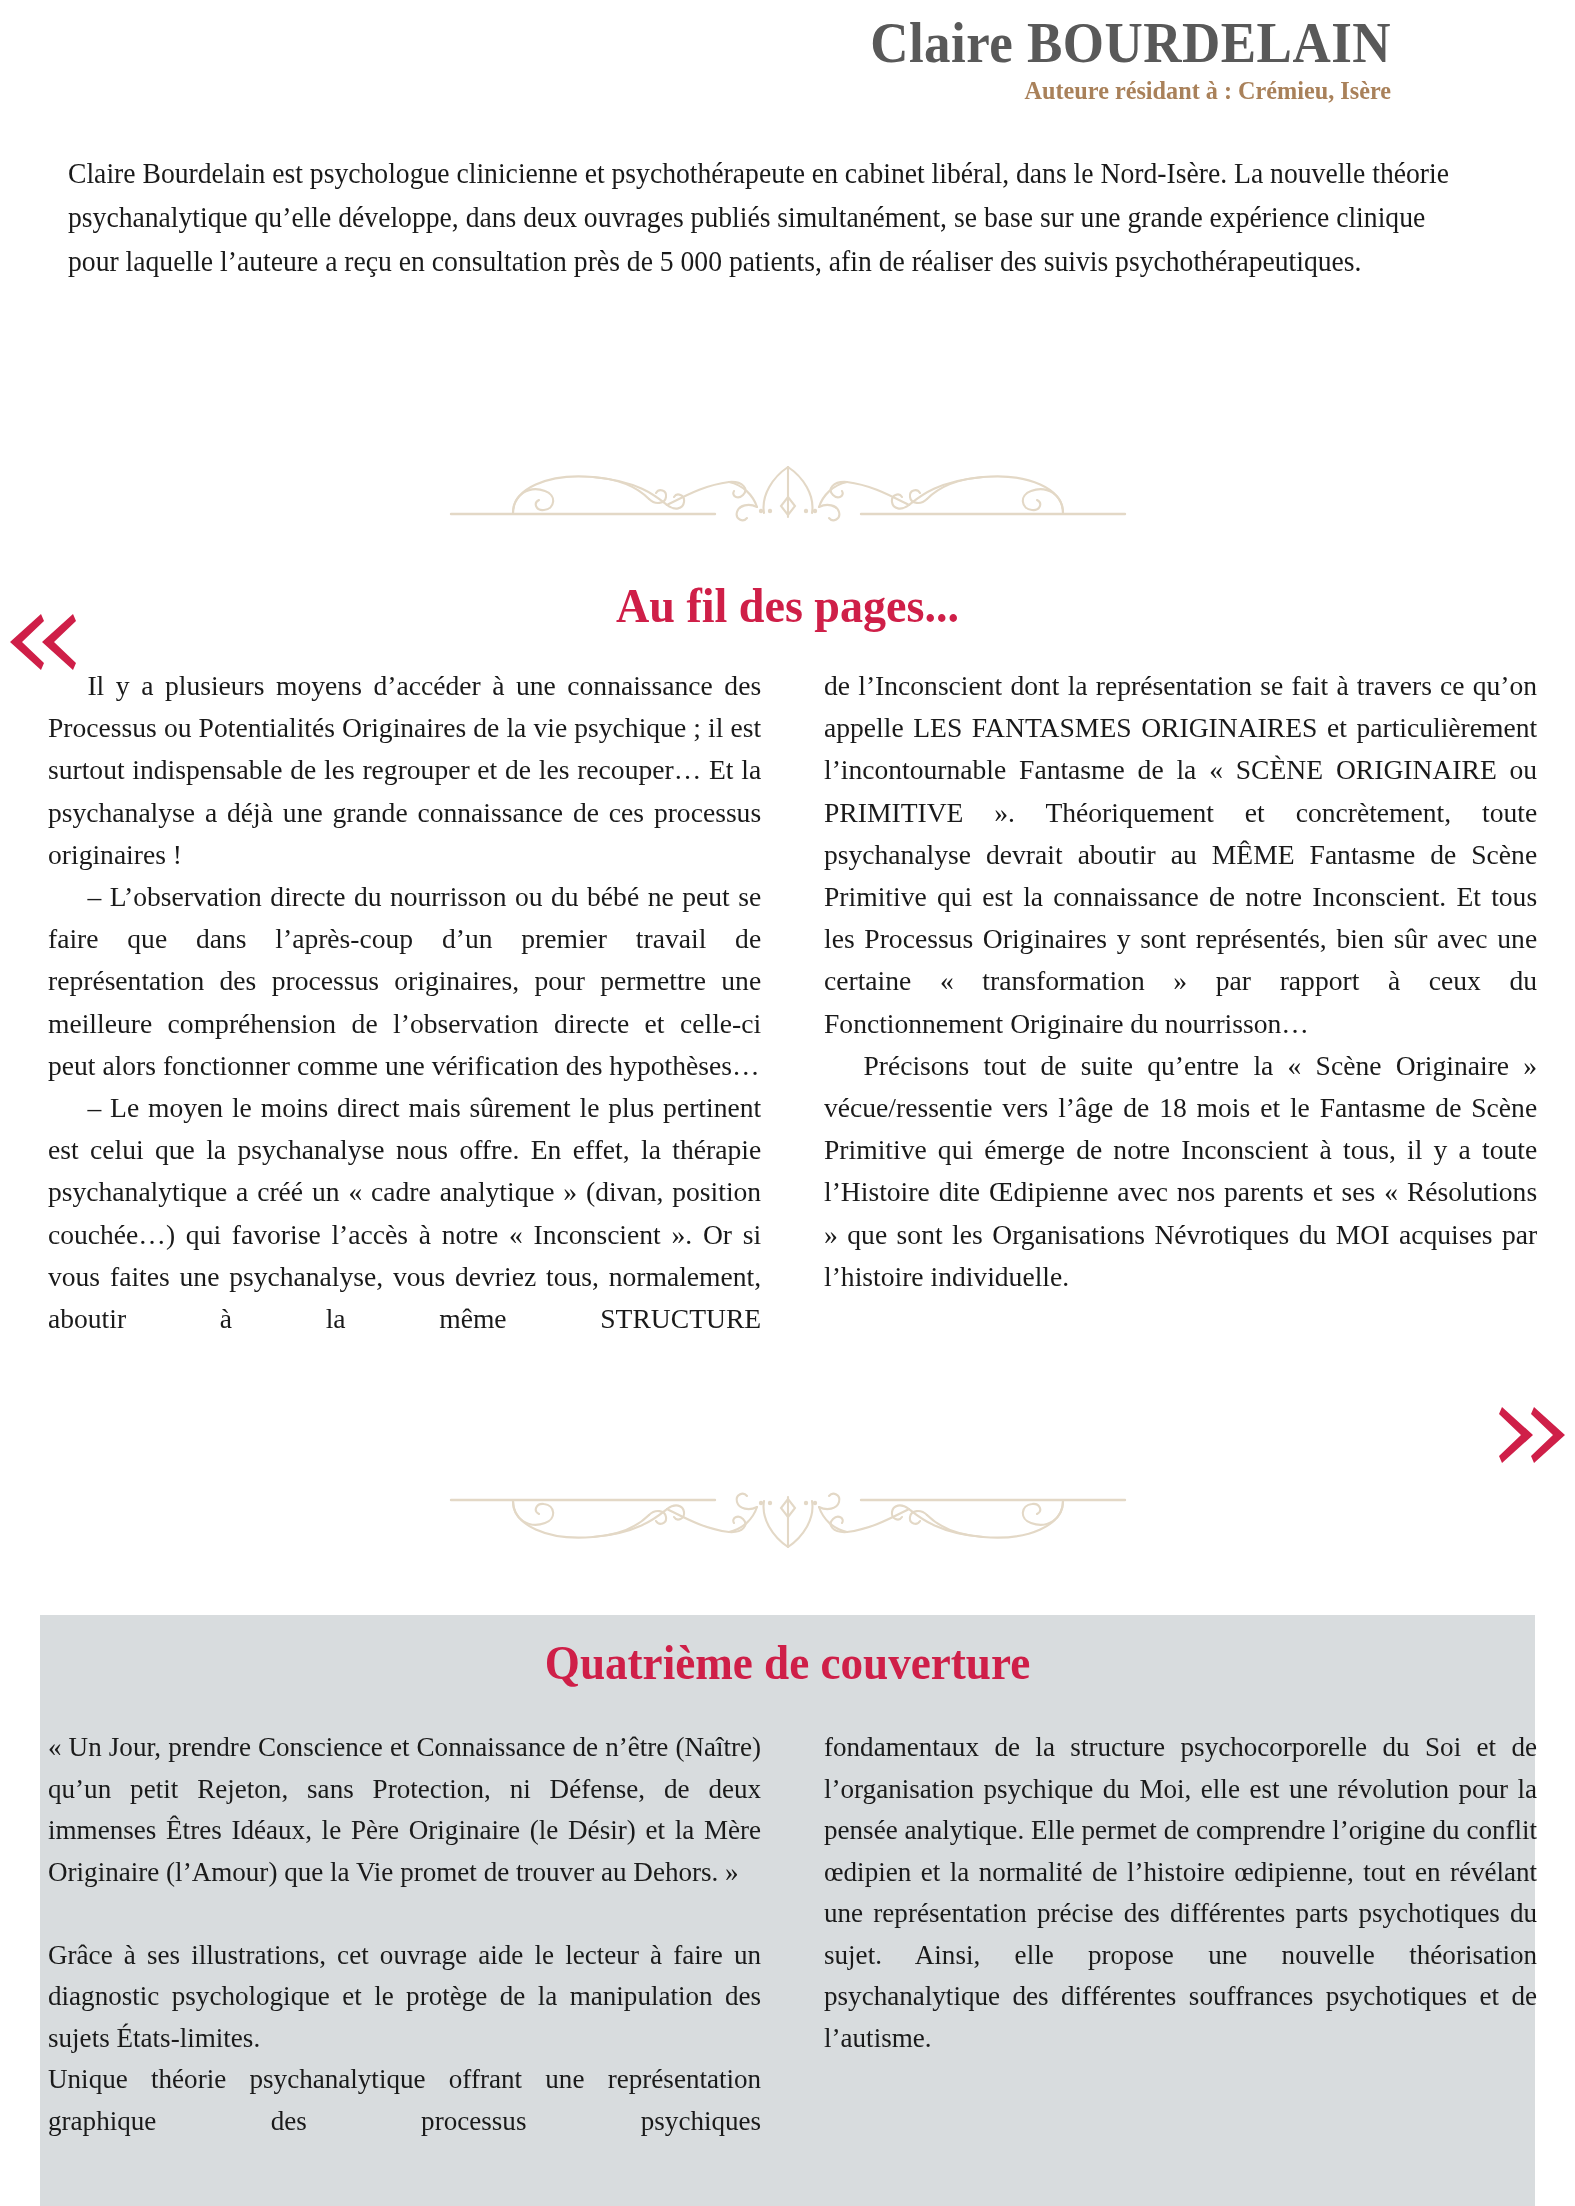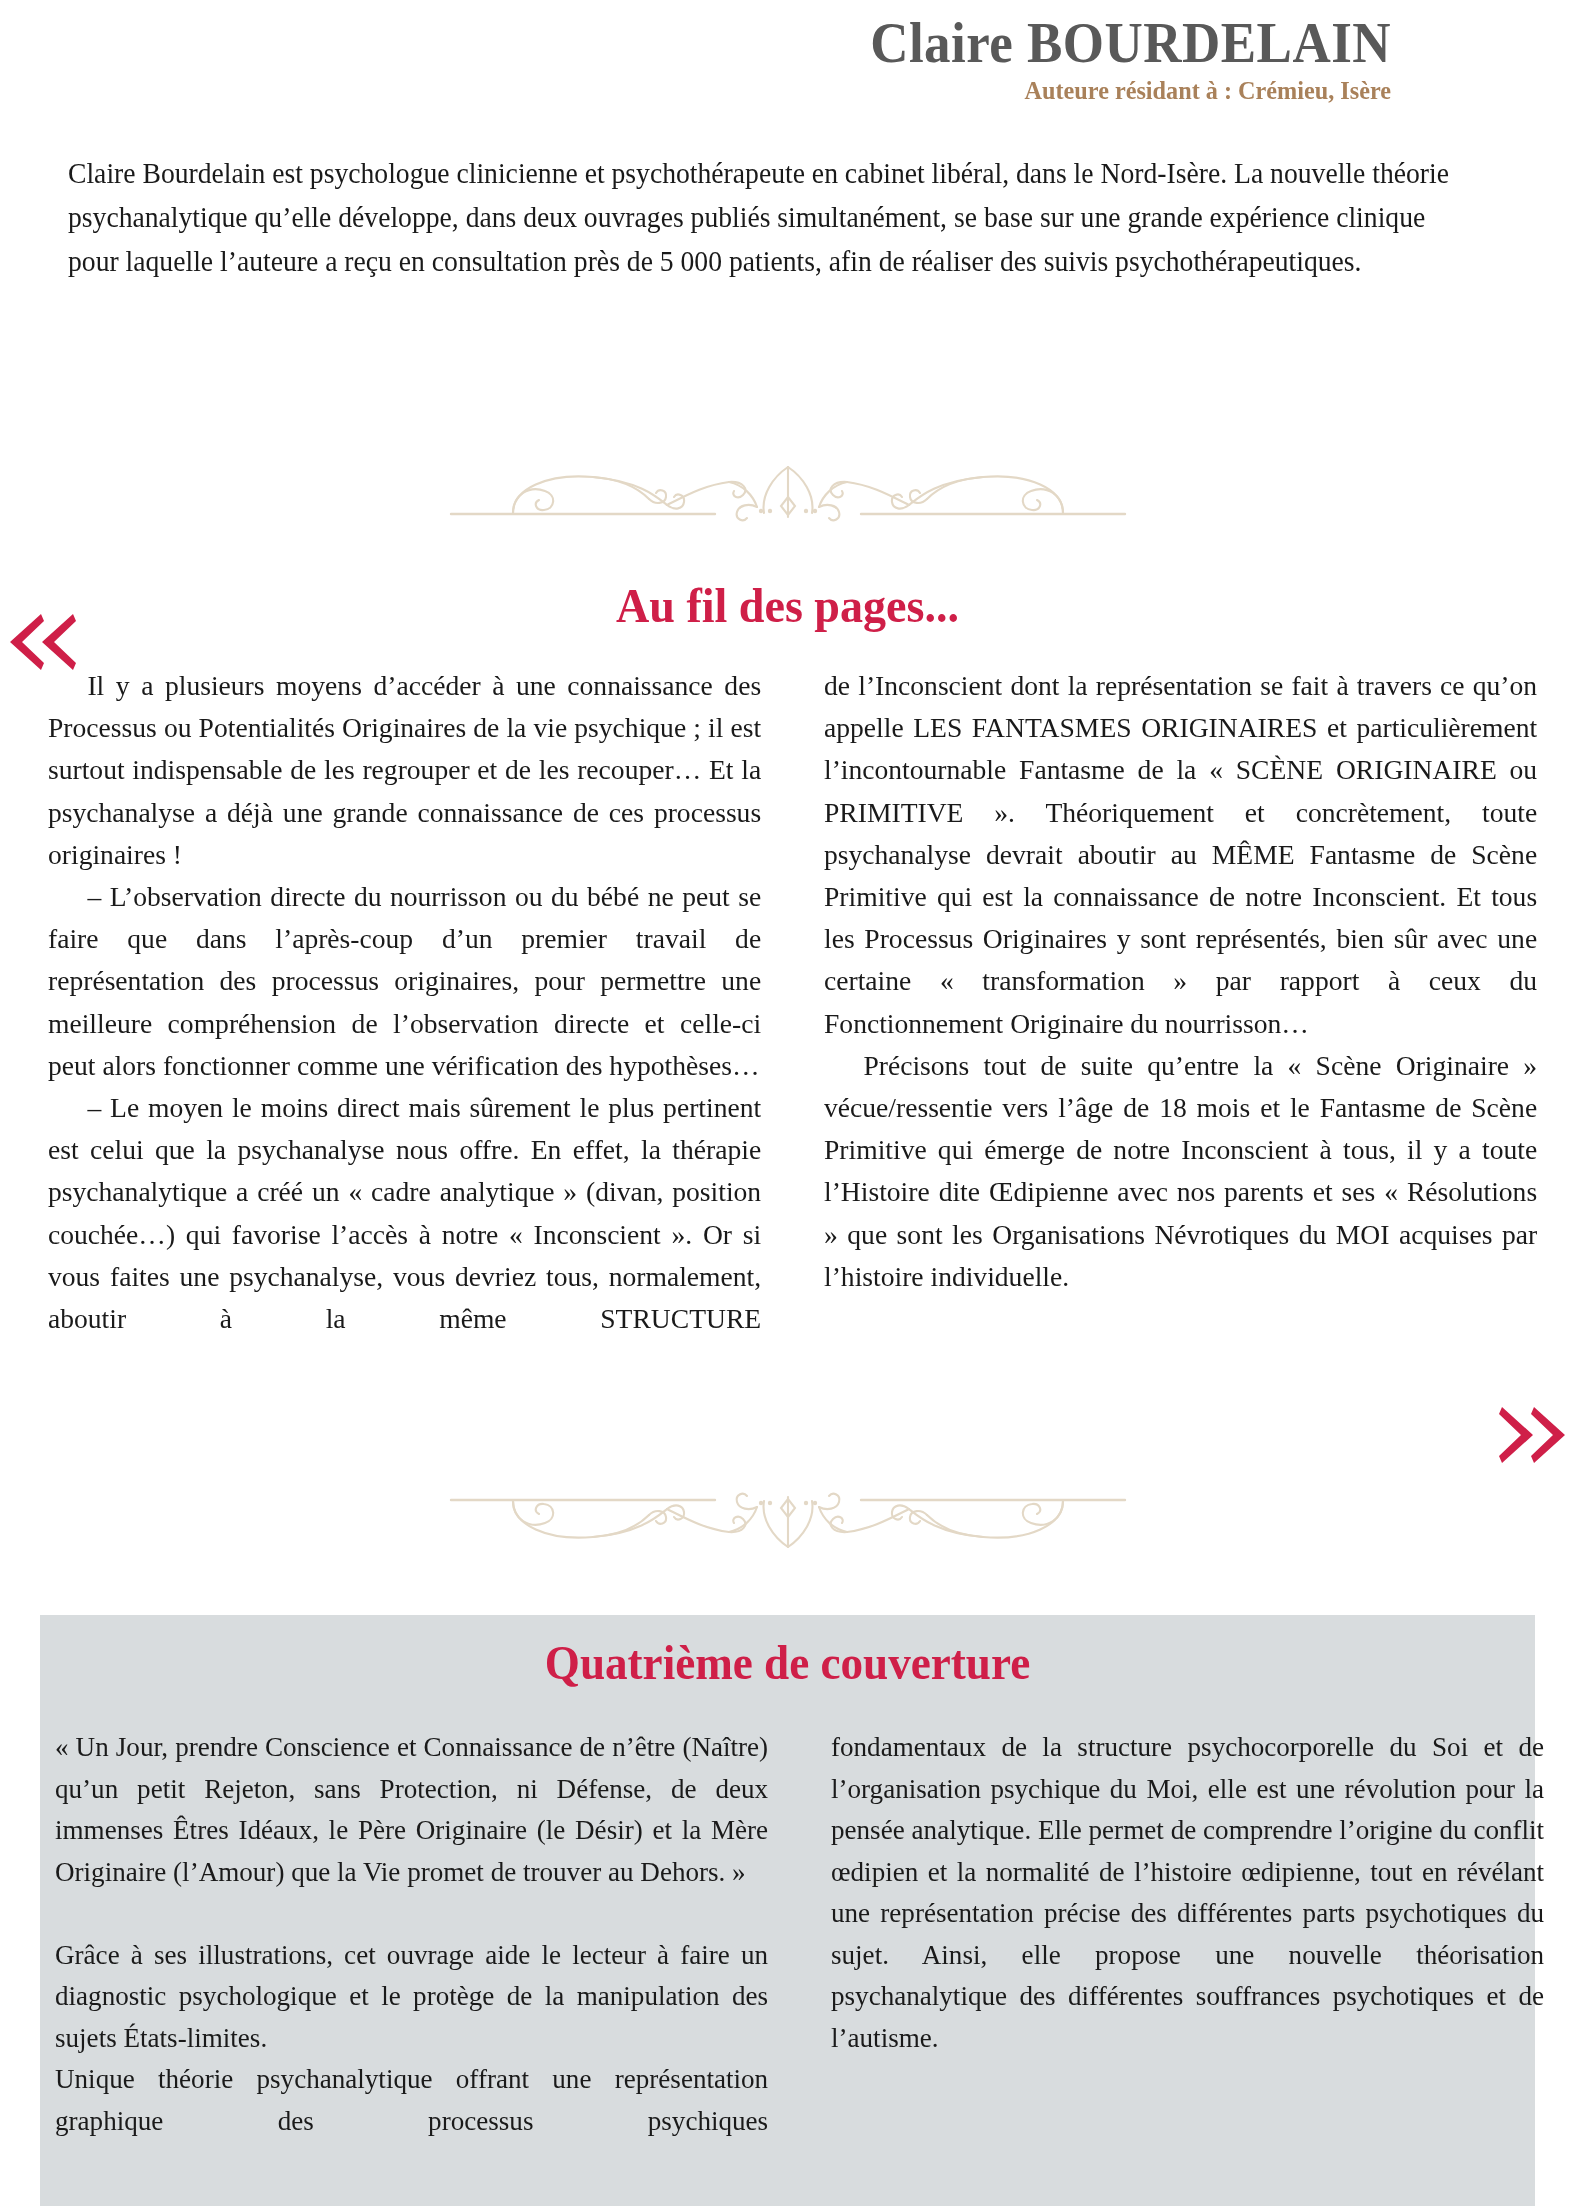--- a/index.html
+++ b/index.html
@@ -145,21 +145,21 @@
   #gray-panel {
     position: absolute;
     top: 1615px;
     left: 40px;
     width: 1495px;
     height: 591px;
     background: #d8dcde;
   }
   #quatrieme-columns {
     top: 1726px;
-    left: 55px;
+    left: 48px;
   }
   #quatrieme-columns .col {
     font-size: 27.5px;
     line-height: 41.5px;
     transform: scaleX(0.985);
     transform-origin: left top;
   }
   #quatrieme-columns .col p { text-indent: 0; margin: 0; }
   #quatrieme-columns .col p + p { margin-top: 41.5px; }
   #quatrieme-columns .col p.tight + p.tight { margin-top: 0; }

